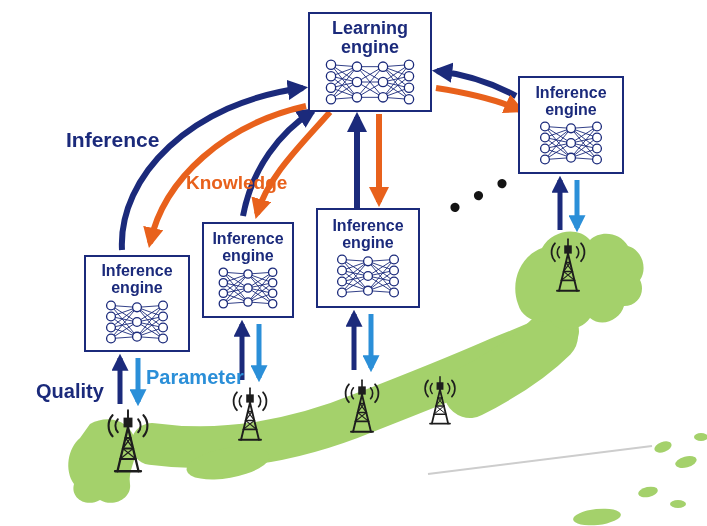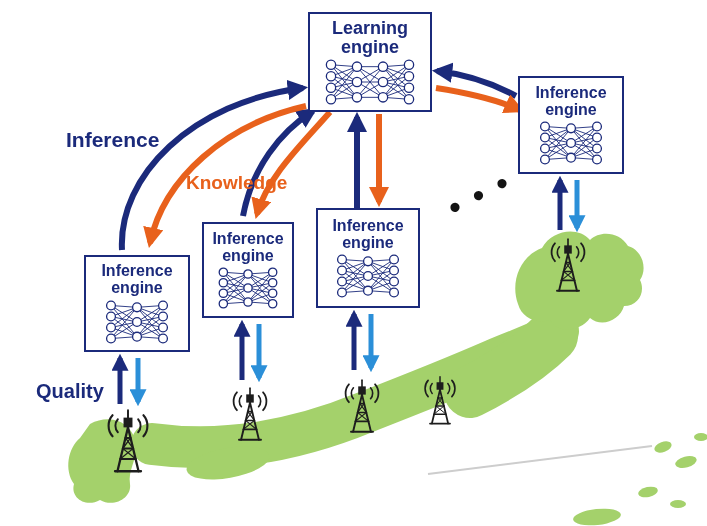--- a/index.html
+++ b/index.html
@@ -346,20 +346,21 @@
         <circle cx="65" cy="5.5" r="4.4"></circle>
         <circle cx="65" cy="16.5" r="4.4"></circle>
         <circle cx="65" cy="27.5" r="4.4"></circle>
         <circle cx="65" cy="38.5" r="4.4"></circle>
       </svg>
   </div>
 
   <div class="lbl lbl-experience">Inference</div>
   <div class="lbl lbl-knowledge">Knowledge</div>
   <div class="lbl lbl-quality">Quality</div>
+  <div class="lbl lbl-parameter">Parameter</div>
   <div class="ellipsis">● ● ●</div>
 
   <svg class="tower" style="left:102px;top:406px;" width="52" height="72">
       <use href="#tower"></use>
     </svg>
   <svg class="tower" style="left:228px;top:386px;" width="44" height="58">
       <use href="#tower"></use>
     </svg>
   <svg class="tower" style="left:340px;top:378px;" width="44" height="58">
       <use href="#tower"></use>

